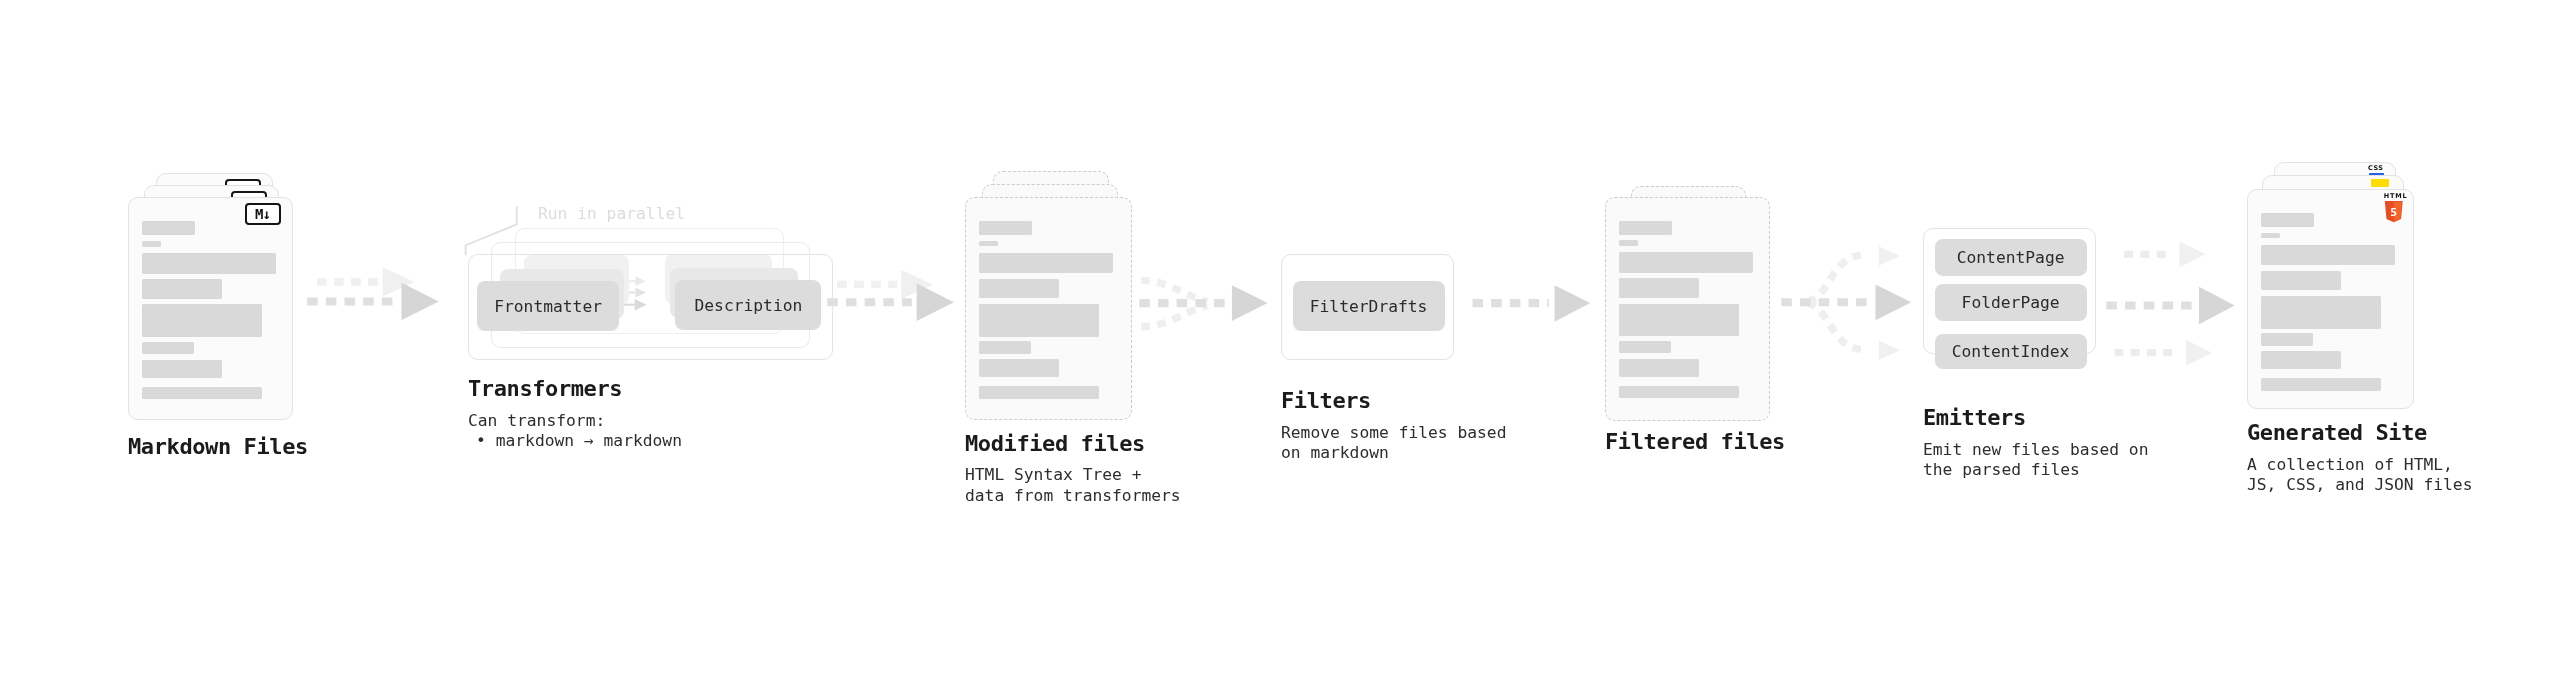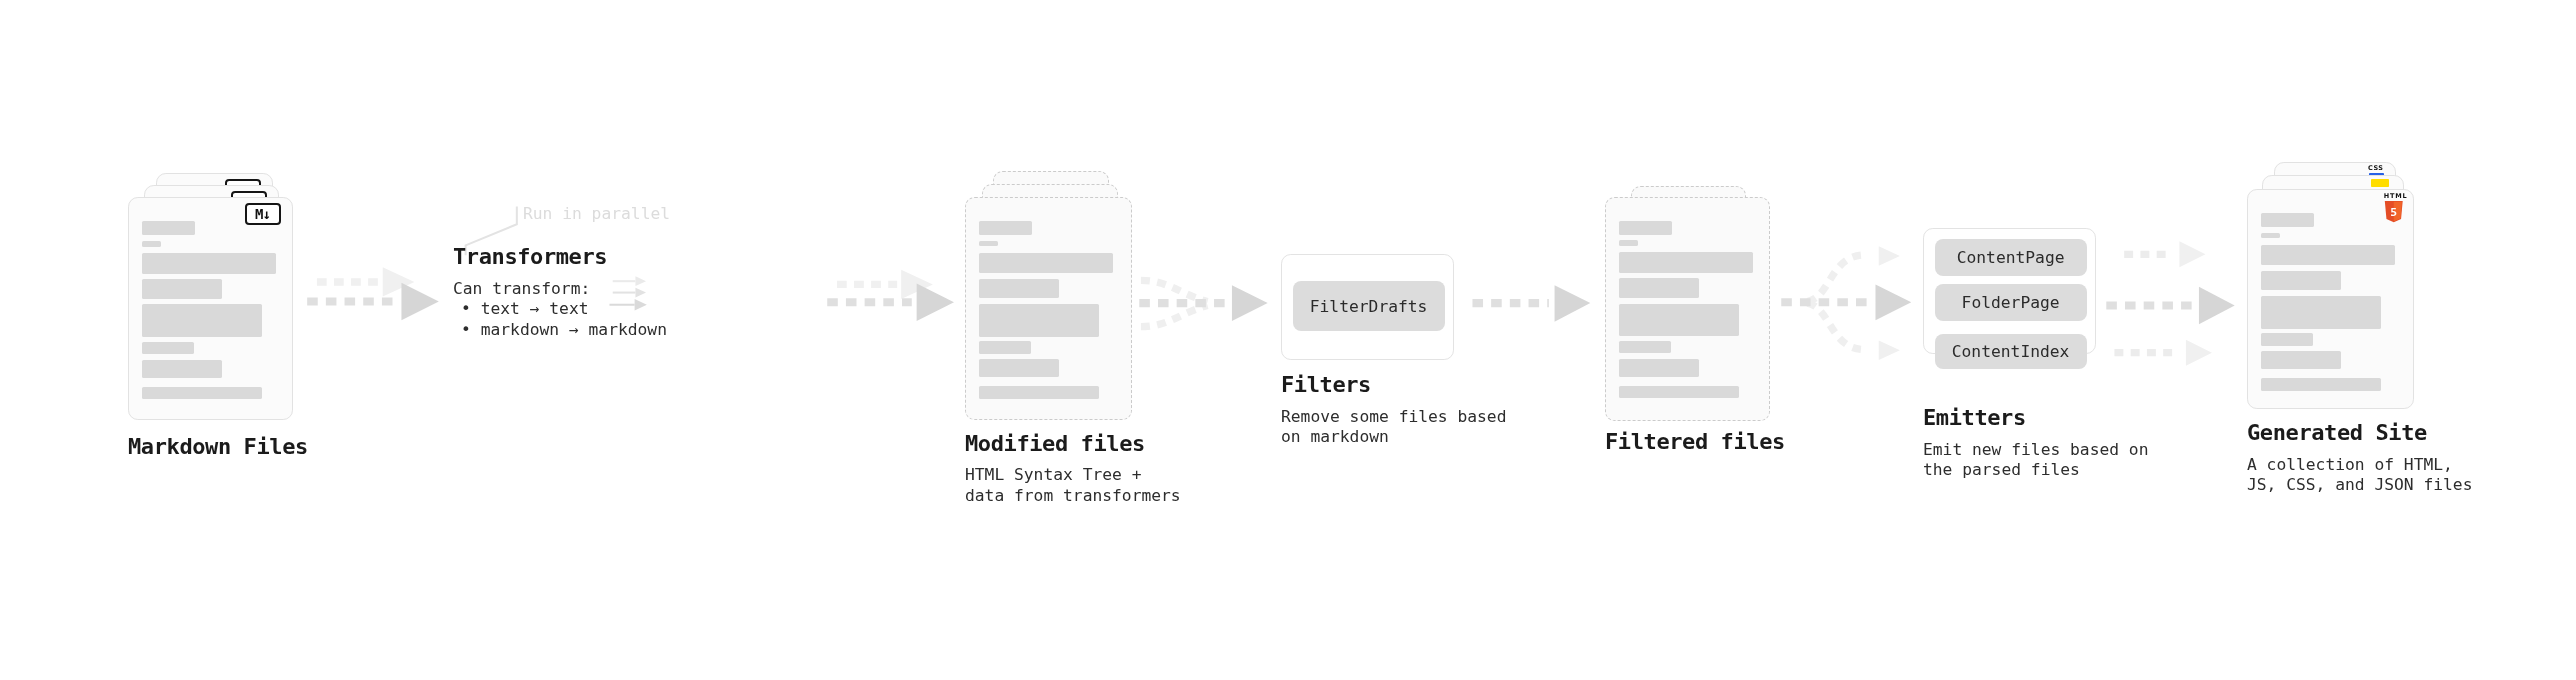--- a/index.html
+++ b/index.html
@@ -134,26 +134,39 @@
             <div class="bar" style="width: 120px; height: 32.5px; margin-top: 5.7px;"></div>
             <div class="bar" style="width: 52px; height: 12.2px; margin-top: 4.9px;"></div>
             <div class="bar" style="width: 80px; height: 18px; margin-top: 5.7px;"></div>
             <div class="bar" style="width: 120px; height: 12.2px; margin-top: 9px;"></div>
           </div>
       </div>
     </div>
     <h2 class="title" style="margin-top:14px">Markdown Files</h2>
   </section>
 
-  <section class="stage" style="left:453px;top:228px;width:365px">
+  <section class="stage" style="left:468px;top:228px;width:365px">
     <span class="annotation" style="left:70px;top:-24.4px">Run in parallel</span>
+    <div class="graphic" style="height:132px">
+      <div class="layer back" style="left:47px;top:0;width:269px;height:106px">
+        <div class="gbox" style="left:8.1px;top:26px;width:105px;height:50px"></div>
+        <div class="gbox" style="right:10.6px;top:25px;width:107px;height:50px"></div>
+      </div>
+      <div class="layer mid" style="left:23px;top:14px;width:319px;height:106px">
+        <div class="gbox" style="left:8.1px;top:26px;width:124px;height:50px"></div>
+        <div class="gbox" style="right:10.6px;top:25px;width:128px;height:50px"></div>
+      </div>
+      <div class="layer" style="left:0;top:26px;width:365px;height:106px">
+        <div class="gbox" style="left:8.1px;top:26px;width:142px;height:50px">Frontmatter</div>
+        <div class="gbox" style="right:10.6px;top:25px;width:146px;height:50px">Description</div>
+      </div>
+    </div>
     <h2 class="title" style="margin-top:16.3px">Transformers</h2>
     <div class="notes">
       <div>Can transform:</div>
-      <div class="indent">• text → text</div>
       <div class="indent">• markdown → markdown</div>
     </div>
   </section>
 
   <section class="stage" style="left:965px;top:171px;width:167px">
     <div class="graphic" style="height:249px">
       <div class="doc-card dashed" style="left:28px;top:0;width:116px;height:59px"></div>
       <div class="doc-card dashed" style="left:17px;top:13px;width:136px;height:65px"></div>
       <div class="doc-card dashed" style="left:0;top:26px;width:167px;height:223px">
         <div class="bars">
@@ -174,21 +187,21 @@
       <div>data from transformers</div>
     </div>
   </section>
 
   <section class="stage" style="left:1281px;top:254px;width:173px">
     <div class="graphic" style="height:106px">
       <div class="frame" style="left:0;top:0;width:173px;height:106px">
         <div class="gbox" style="left:10.6px;top:26px;width:152px;height:50px">FilterDrafts</div>
       </div>
     </div>
-    <h2 class="title" style="margin-top:12px">Filters</h2>
+    <h2 class="title" style="margin-top:28px">Filters</h2>
     <div class="notes">
       <div>Remove some files based</div>
       <div>on markdown</div>
     </div>
   </section>
 
   <section class="stage" style="left:1605px;top:186px;width:165px">
     <div class="graphic" style="height:235px">
       <div class="doc-card dashed" style="left:26px;top:0;width:115px;height:49px"></div>
       <div class="doc-card dashed" style="left:0;top:10.6px;width:165px;height:224px">

